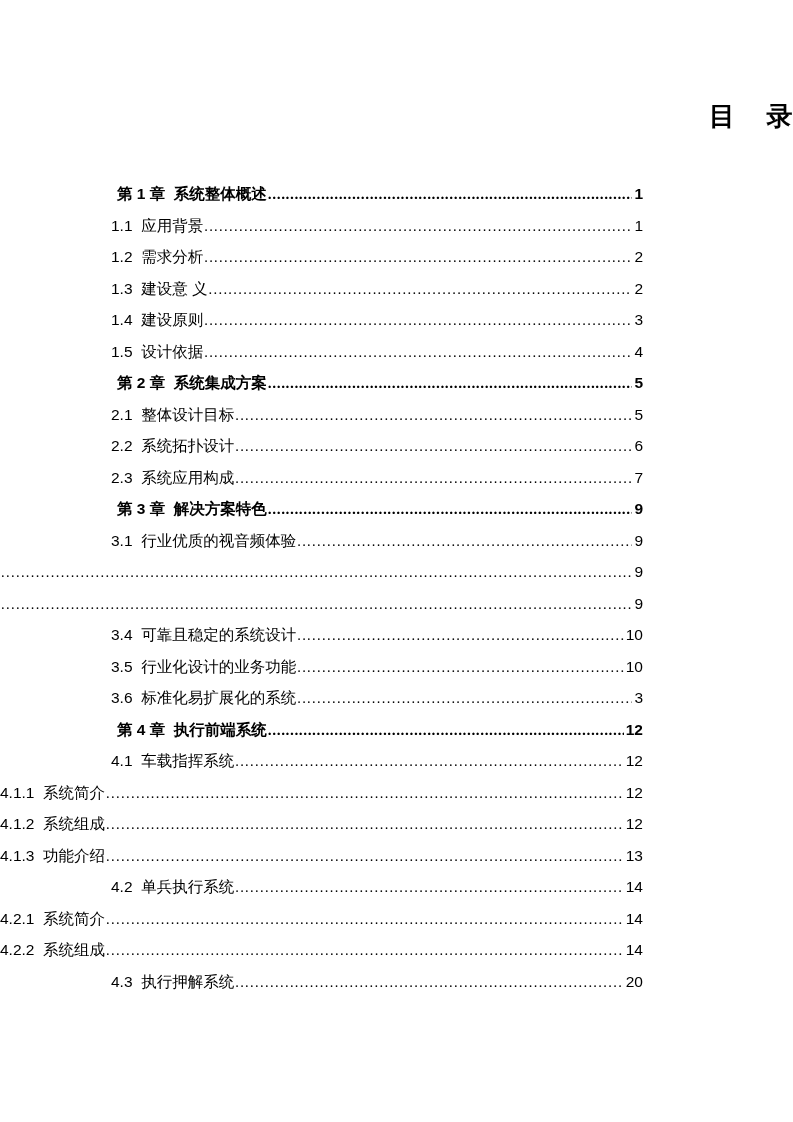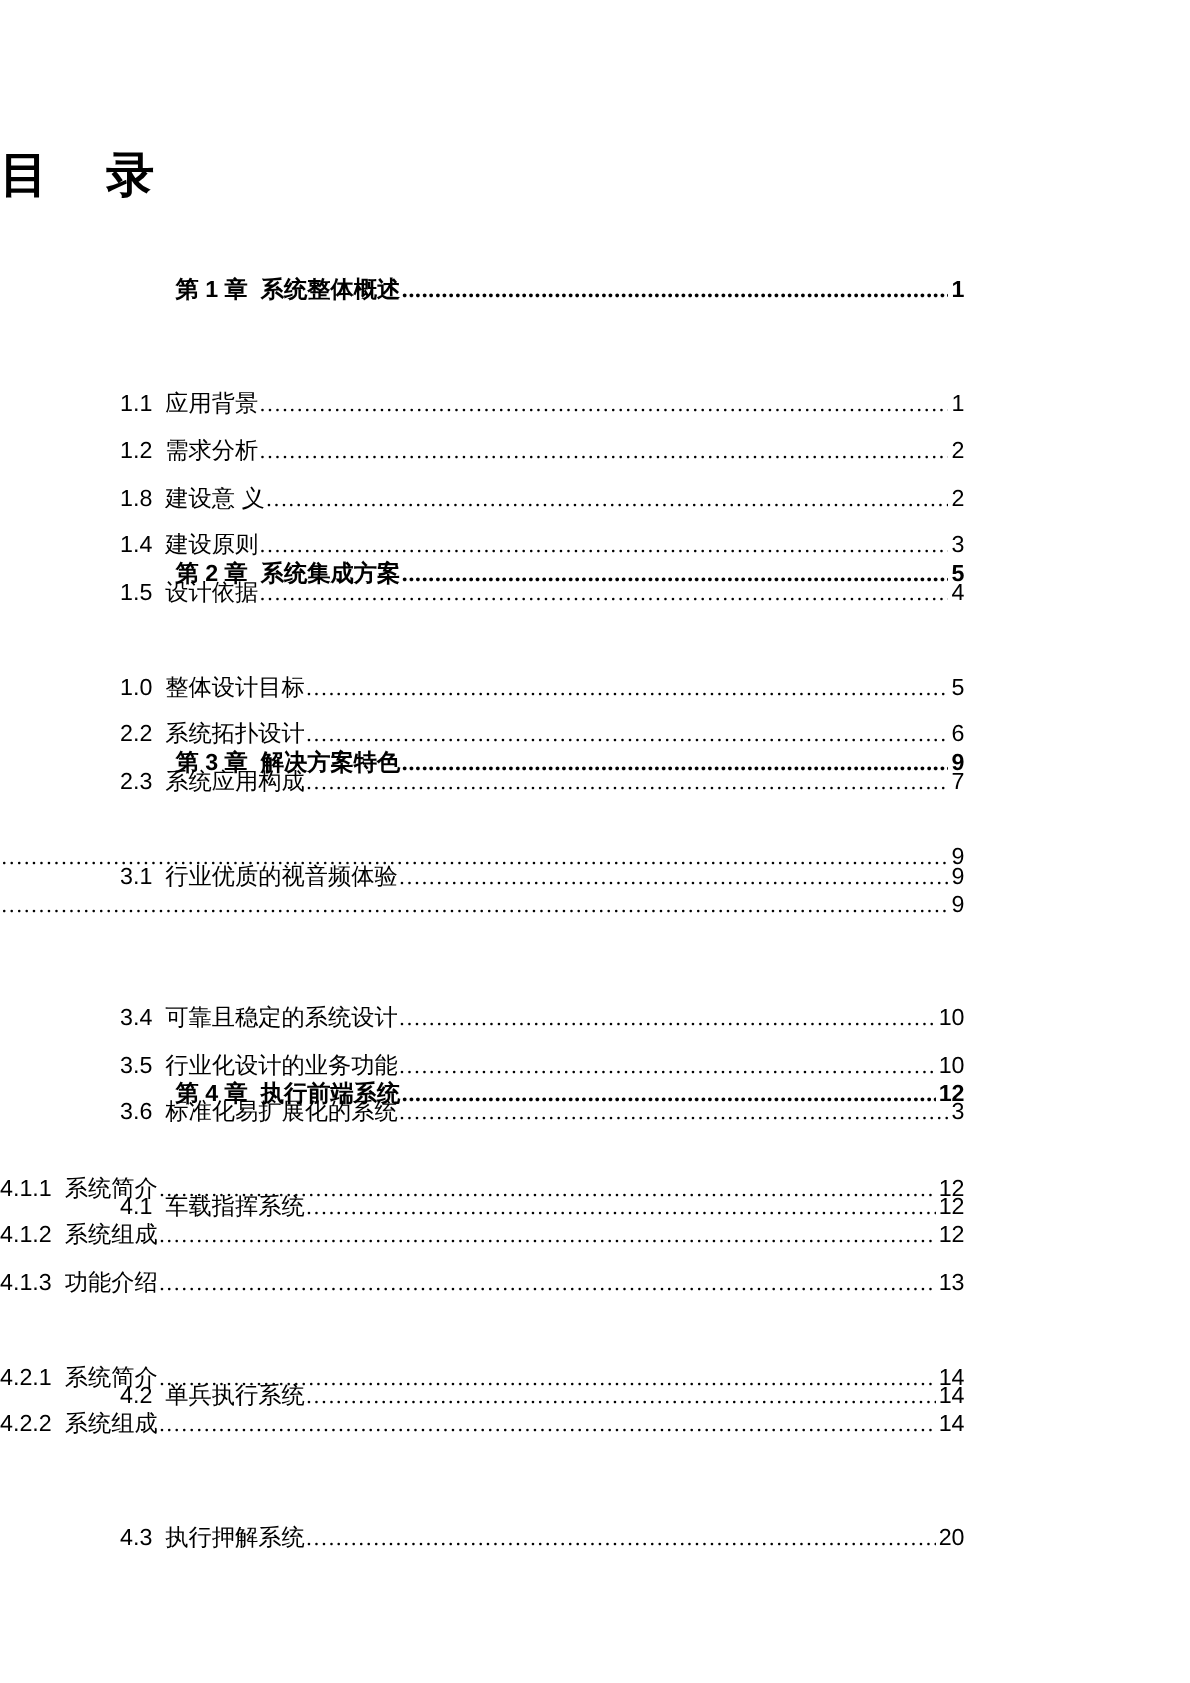--- a/index.html
+++ b/index.html
@@ -23,23 +23,23 @@
     height: 1122px;
     background: #ffffff;
   }
 
   
   .doc-title {
     position: absolute;
     left: 0;
     top: 100px;
     width: 793px;
-    text-align: left;
+    text-align: right;
     font-family: "Liberation Sans", "DejaVu Sans", sans-serif;
-    font-size: 32px;
+    font-size: 26px;
     font-weight: bold;
     letter-spacing: 0.02em;
     line-height: 32px;
     color: #000000;
     white-space: pre;
   }
 
   
   .toc {
     position: absolute;
@@ -100,21 +100,21 @@
     letter-spacing: 0.55px;
     font-size: 15.5px;
   }
 
   
   .lvl2 .toc-label,
   .lvl2 .toc-page {
     font-weight: normal;
     font-size: 15.5px;
   }
-  .lvl2 .toc-label { padding-left: 80px; margin-top: 44px; }
+  .lvl2 .toc-label { padding-left: 111px; }
   .lvl2 .toc-leader::after {
     letter-spacing: 1.35px;
     font-size: 14.5px;
   }
 
   
   .lvl3 .toc-label,
   .lvl3 .toc-page {
     font-weight: normal;
     font-size: 15.5px;
@@ -142,41 +142,41 @@
         <span class="toc-label">1.1  应用背景</span>
         <span class="toc-leader"></span>
         <span class="toc-page">1</span>
       </div>
       <div class="toc-row lvl2">
         <span class="toc-label">1.2  需求分析</span>
         <span class="toc-leader"></span>
         <span class="toc-page">2</span>
       </div>
       <div class="toc-row lvl2">
-        <span class="toc-label">1.8  建设意 义</span>
+        <span class="toc-label">1.3  建设意 义</span>
         <span class="toc-leader"></span>
         <span class="toc-page">2</span>
       </div>
       <div class="toc-row lvl2">
         <span class="toc-label">1.4  建设原则</span>
         <span class="toc-leader"></span>
         <span class="toc-page">3</span>
       </div>
       <div class="toc-row lvl2">
         <span class="toc-label">1.5  设计依据</span>
         <span class="toc-leader"></span>
         <span class="toc-page">4</span>
       </div>
       <div class="toc-row lvl1">
         <span class="toc-label">第 2 章  系统集成方案</span>
         <span class="toc-leader"></span>
         <span class="toc-page">5</span>
       </div>
       <div class="toc-row lvl2">
-        <span class="toc-label">1.0  整体设计目标</span>
+        <span class="toc-label">2.1  整体设计目标</span>
         <span class="toc-leader"></span>
         <span class="toc-page">5</span>
       </div>
       <div class="toc-row lvl2">
         <span class="toc-label">2.2  系统拓扑设计</span>
         <span class="toc-leader"></span>
         <span class="toc-page">6</span>
       </div>
       <div class="toc-row lvl2">
         <span class="toc-label">2.3  系统应用构成</span>

